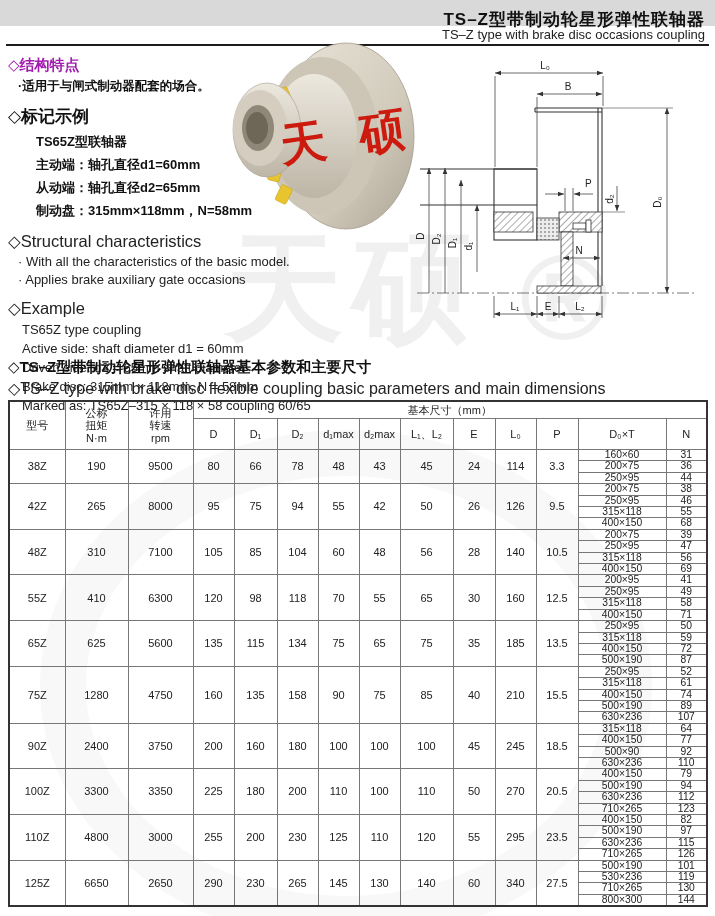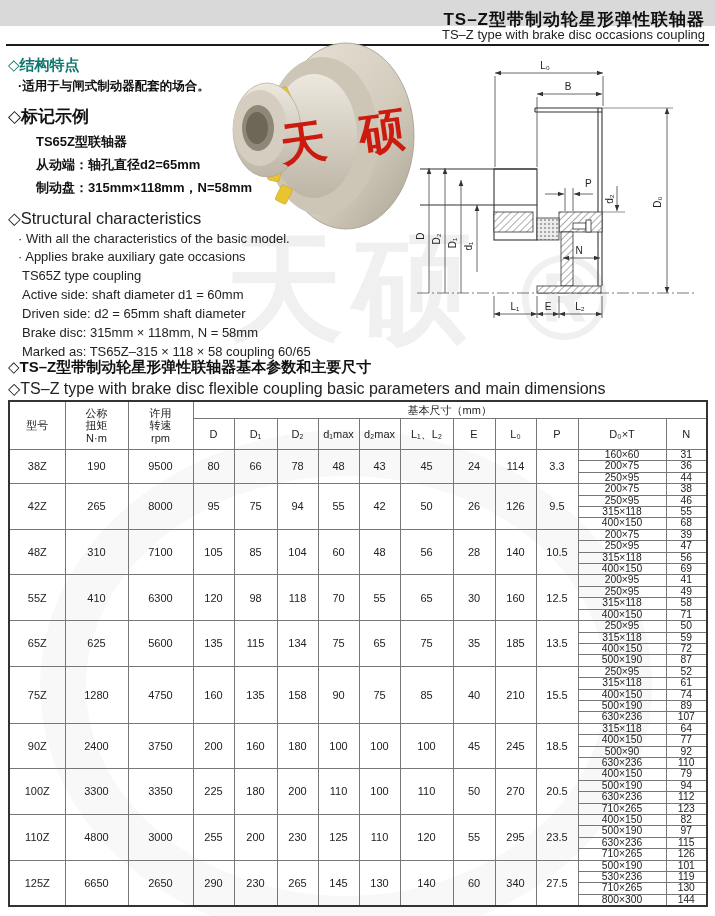--- a/index.html
+++ b/index.html
@@ -13,21 +13,21 @@
   .title-zh{position:absolute;top:8px;right:10px;font-size:17px;font-weight:bold;color:#111;letter-spacing:1px;}
   .title-en{position:absolute;top:27px;right:10px;font-size:13px;color:#222;}
   .rule{position:absolute;top:44px;left:6px;right:6px;height:2px;background:#1b1b1b;}
   
   .wm{position:absolute;color:rgba(150,150,150,0.14);font-weight:bold;z-index:0;user-select:none;}
   .wm-zh{left:225px;top:210px;font-size:118px;letter-spacing:10px;}
   .wm-reg{left:520px;top:228px;font-size:120px;}
   .wm-swirl{position:absolute;left:40px;top:430px;width:520px;height:420px;border:46px solid rgba(150,150,150,0.07);border-radius:50%;z-index:0;}
   
   .left-col{position:absolute;left:8px;top:50px;width:440px;z-index:1;}
-  .h-zh{font-size:15px;font-weight:bold;color:#0f766e;margin:6px 0 2px 0;}
+  .h-zh{font-size:15px;font-weight:bold;color:#a21caf;margin:6px 0 2px 0;}
   .h-zh2{font-size:17px;font-weight:bold;color:#111;margin:10px 0 4px 0;}
   .b-zh{font-size:12.5px;font-weight:bold;color:#111;margin:3px 0 0 10px;}
   .line-zh{font-size:13px;font-weight:bold;color:#111;margin:5px 0 0 28px;}
   .h-en{font-size:16.5px;color:#222;margin:12px 0 3px 0;}
   .b-en{font-size:13px;color:#222;margin:3px 0 0 10px;}
   .line-en{font-size:13px;color:#222;margin:4px 0 0 14px;}
   
   .photo{position:absolute;left:222px;top:40px;z-index:1;}
   .drawing{position:absolute;left:415px;top:46px;z-index:1;}
   .drawing text{font-size:10px;fill:#222;}
@@ -58,25 +58,27 @@
 <div class="band"></div>
 <div class="title-zh">TS–Z型带制动轮星形弹性联轴器</div>
 <div class="title-en">TS–Z type with brake disc occasions coupling</div>
 <div class="rule"></div>
 
 <div class="left-col">
   <div class="h-zh">◇结构特点</div>
   <div class="b-zh">·适用于与闸式制动器配套的场合。</div>
   <div class="h-zh2">◇标记示例</div>
   <div class="line-zh">TS65Z型联轴器</div>
+  <div class="line-zh">主动端：轴孔直径d1=60mm</div>
   <div class="line-zh">从动端：轴孔直径d2=65mm</div>
   <div class="line-zh">制动盘：315mm×118mm，N=58mm</div>
   <div class="h-en">◇Structural characteristics</div>
   <div class="b-en">· With all the characteristics of the basic model.</div>
   <div class="b-en">· Applies brake auxiliary gate occasions</div>
+  <div class="h-en">◇Example</div>
   <div class="line-en">TS65Z type coupling</div>
   <div class="line-en">Active side: shaft diameter d1 = 60mm</div>
   <div class="line-en">Driven side: d2 = 65mm shaft diameter</div>
   <div class="line-en">Brake disc: 315mm × 118mm, N = 58mm</div>
   <div class="line-en">Marked as: TS65Z–315 × 118 × 58 coupling 60/65</div>
 </div>
 
 <svg class="photo" width="198" height="198" viewBox="0 0 198 198">
   <defs>
     <linearGradient id="beige1" x1="0" y1="0" x2="1" y2="1">

